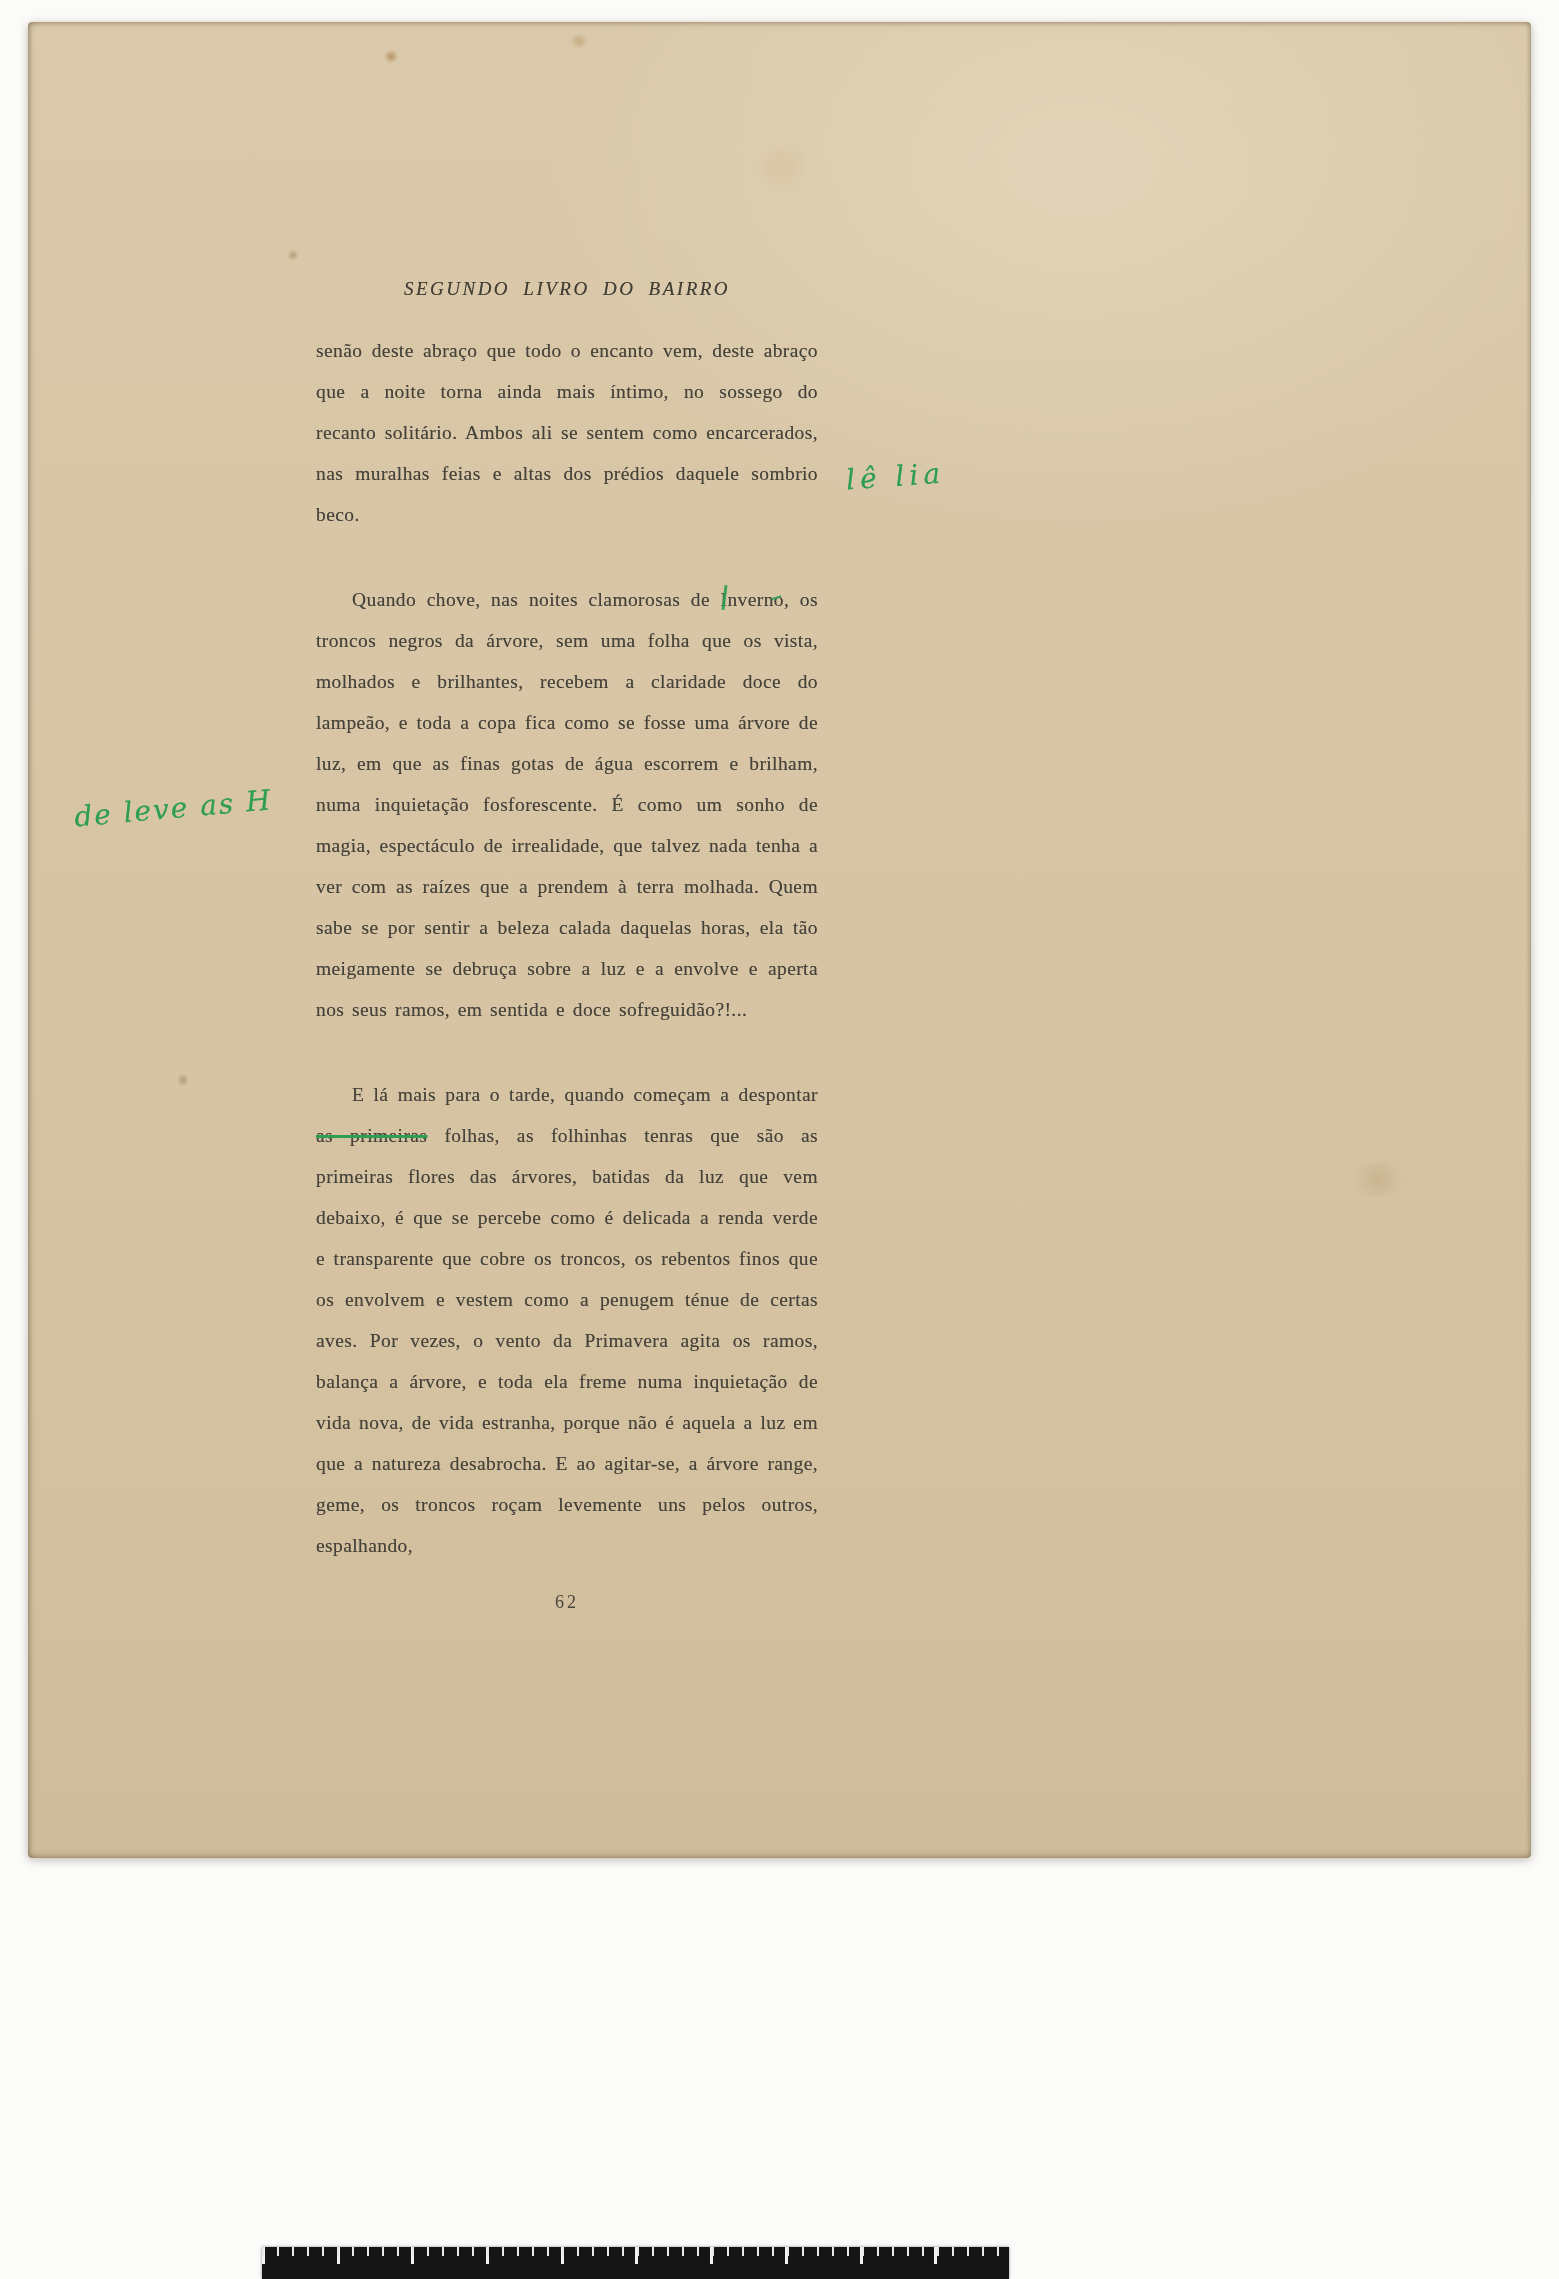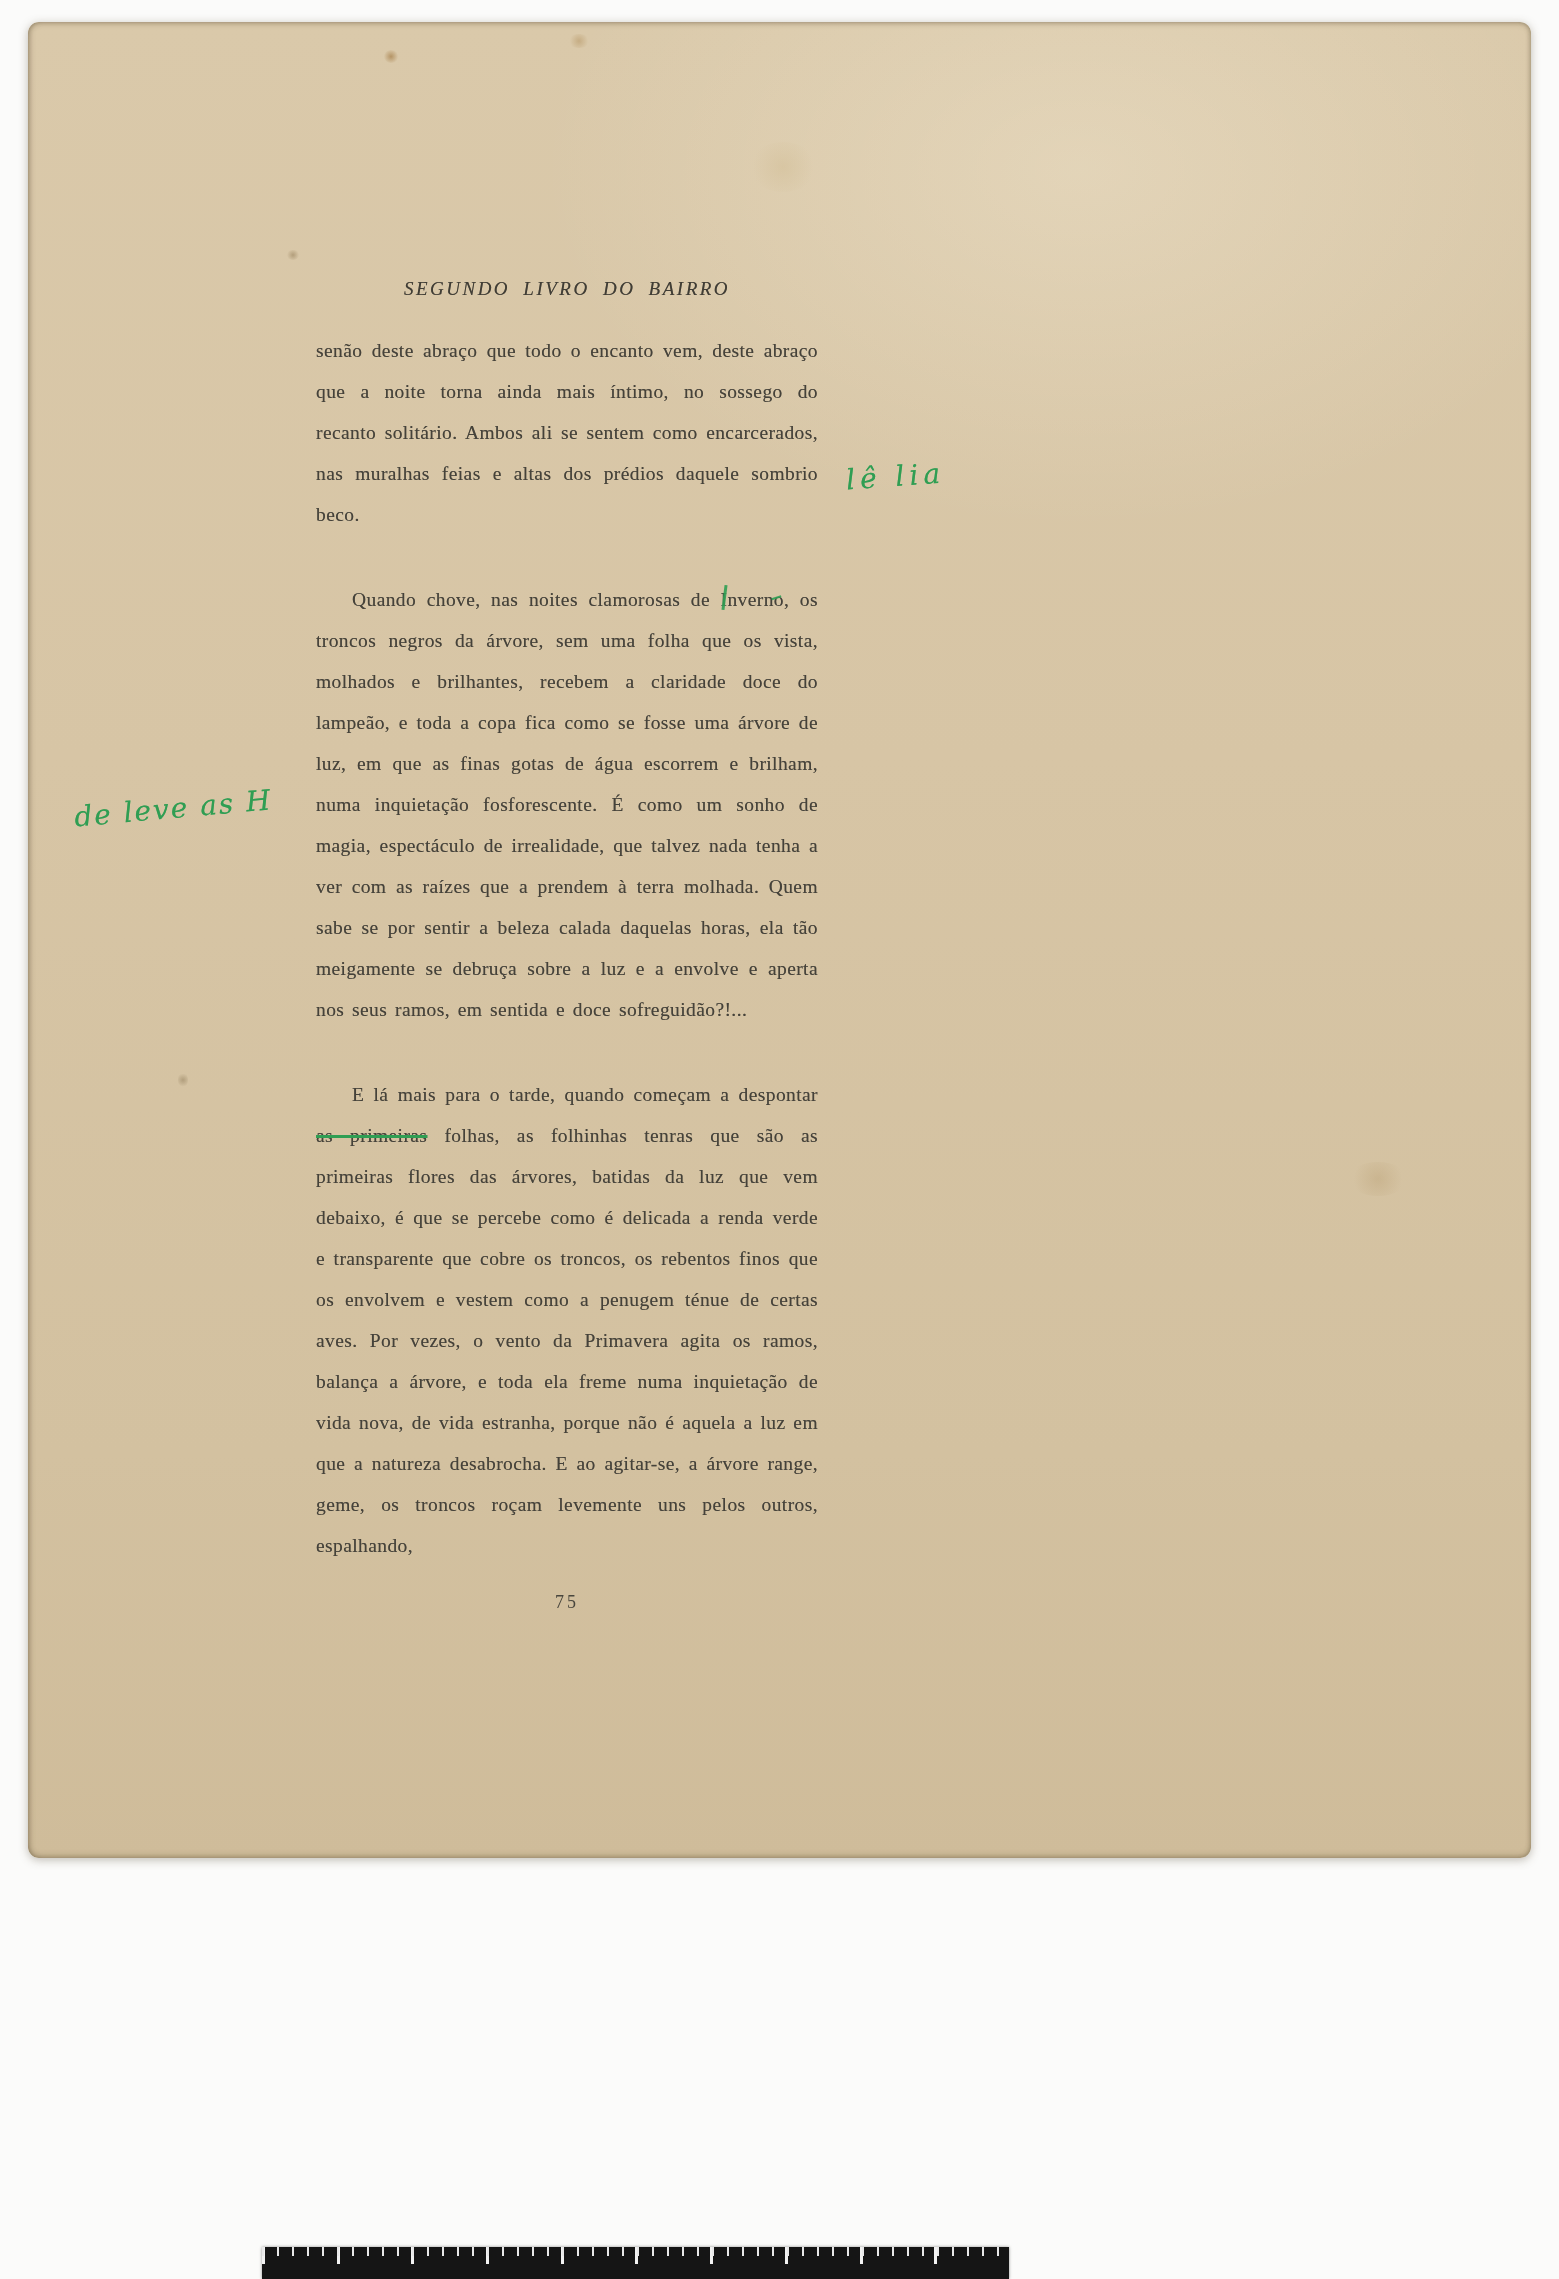--- a/index.html
+++ b/index.html
@@ -12,21 +12,21 @@
   }
   .scan{position:absolute;inset:0;}
   
   .paper{
     position:absolute;
     left:28px;top:22px;
     width:1503px;height:1836px;
     background:
       radial-gradient(ellipse 900px 600px at 70% 8%, rgba(255,248,230,.25), rgba(0,0,0,0) 60%),
       linear-gradient(180deg,#dac9aa 0%,#d7c5a5 40%,#d3c1a0 78%,#cfbc9a 100%);
-    border-radius:11px;
+    border-radius:4px;
     box-shadow:
       0 2px 10px rgba(80,70,50,.35),
       inset 4px 0 6px -3px rgba(90,75,50,.45),
       inset -3px 0 5px -2px rgba(90,75,50,.30),
       inset 0 4px 6px -3px rgba(90,75,50,.35),
       inset 0 -4px 7px -3px rgba(90,75,50,.40);
   }
   .stain{position:absolute;border-radius:50%;pointer-events:none;}
   .s1{left:355px;top:28px;width:16px;height:13px;background:radial-gradient(circle,rgba(150,105,45,.55),rgba(150,105,45,0) 70%);}
   .s2{left:540px;top:12px;width:22px;height:14px;background:radial-gradient(circle,rgba(160,120,60,.35),rgba(160,120,60,0) 70%);}
@@ -139,21 +139,21 @@
 
     <div class="text-block">
       <div class="header">SEGUNDO LIVRO DO BAIRRO</div>
 
       <p class="para">senão deste abraço que todo o encanto vem, deste abraço que a noite torna ainda mais íntimo, no sossego do recanto solitário. Ambos ali se sentem como encarcerados, nas muralhas feias e altas dos prédios daquele sombrio beco.</p>
 
       <p class="para indent"><span>Quando chove, nas noites clamorosas de </span><span class="marked-word">Inverno</span><span>, os troncos negros da árvore, sem uma folha que os vista, molhados e brilhantes, recebem a claridade doce do lampeão, e toda a copa fica como se fosse uma árvore de luz, em que as finas gotas de água escorrem e brilham, numa inquietação fosforescente. É como um sonho de magia, espectáculo de irrealidade, que talvez nada tenha a ver com as raízes que a prendem à terra molhada. Quem sabe se por sentir a beleza calada daquelas horas, ela tão meigamente se debruça sobre a luz e a envolve e aperta nos seus ramos, em sentida e doce sofreguidão?!...</span></p>
 
       <p class="para indent"><span>E lá mais para o tarde, quando começam a despontar </span><span class="struck">as primeiras</span><span> folhas, as folhinhas tenras que são as primeiras flores das árvores, batidas da luz que vem debaixo, é que se percebe como é delicada a renda verde e transparente que cobre os troncos, os rebentos finos que os envolvem e vestem como a penugem ténue de certas aves. Por vezes, o vento da Primavera agita os ramos, balança a árvore, e toda ela freme numa inquietação de vida nova, de vida estranha, porque não é aquela a luz em que a natureza desabrocha. E ao agitar-se, a árvore range, geme, os troncos roçam levemente uns pelos outros, espalhando,</span></p>
 
-      <div class="page-number">75</div>
+      <div class="page-number">62</div>
     </div>
 
     <div class="annotation right">lê  lia</div>
 
     <div class="annotation left">de leve as H</div>
 
   </div>
 
   <div class="ruler"></div>
 

